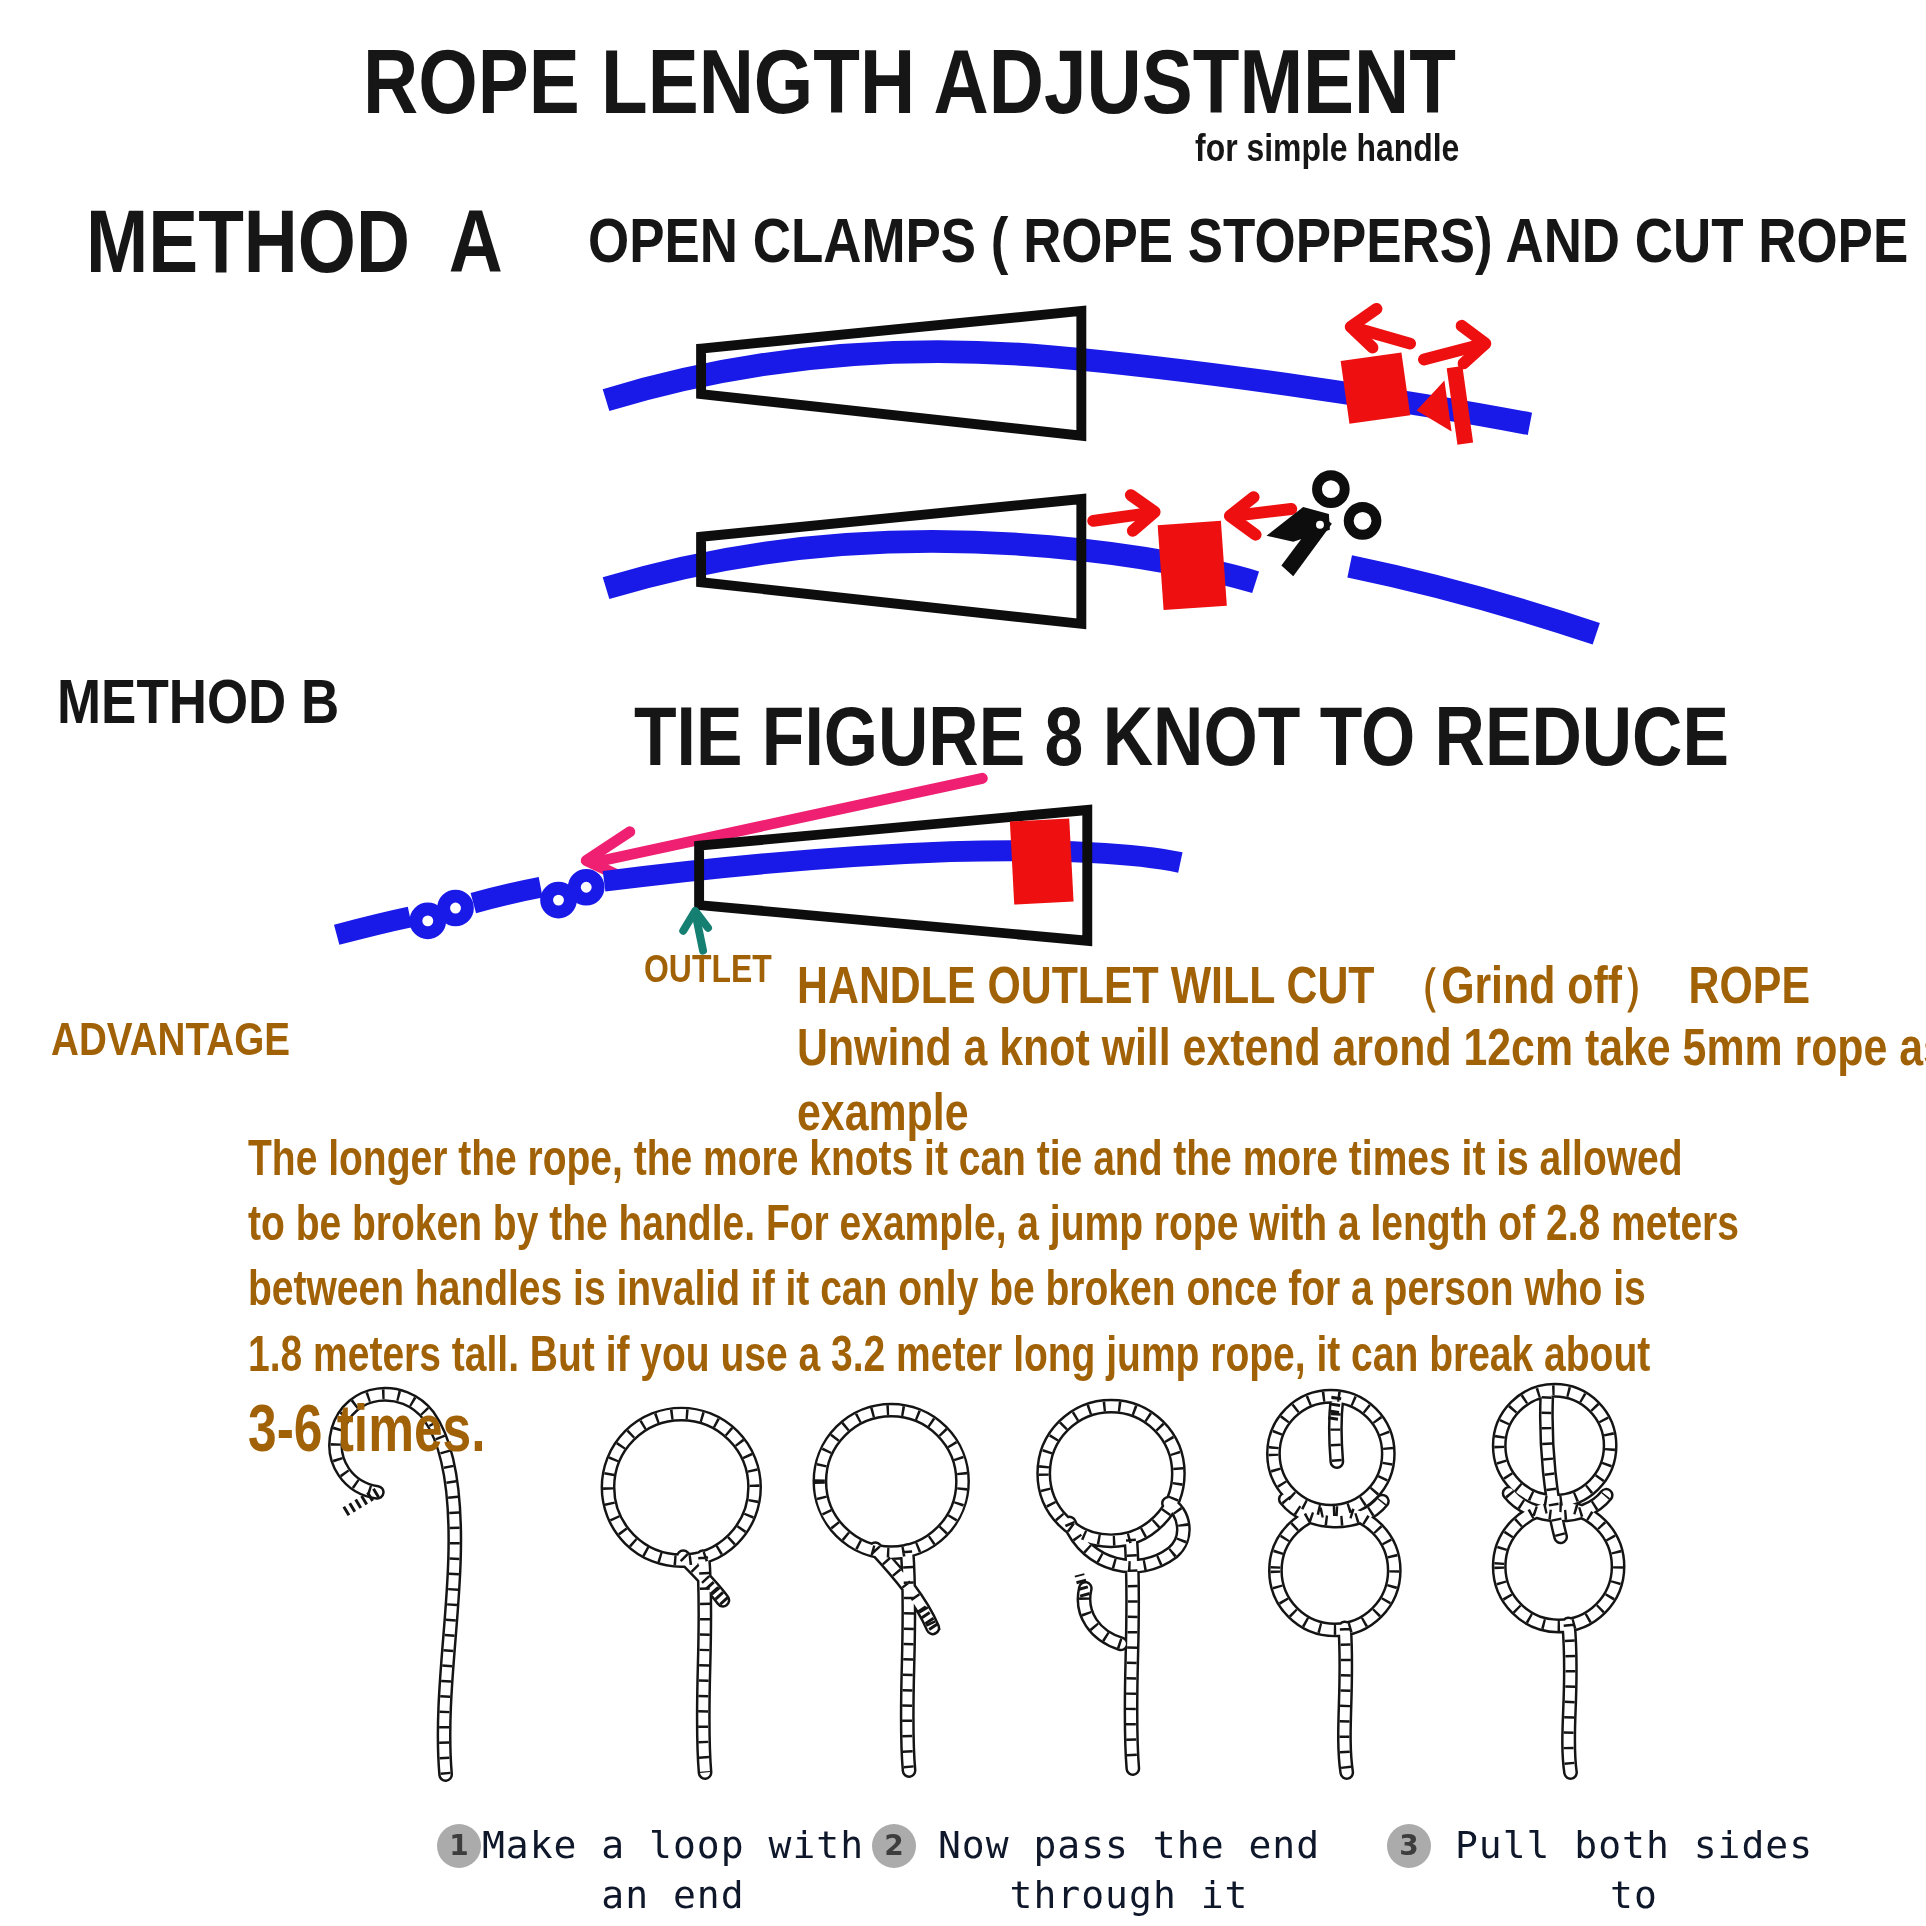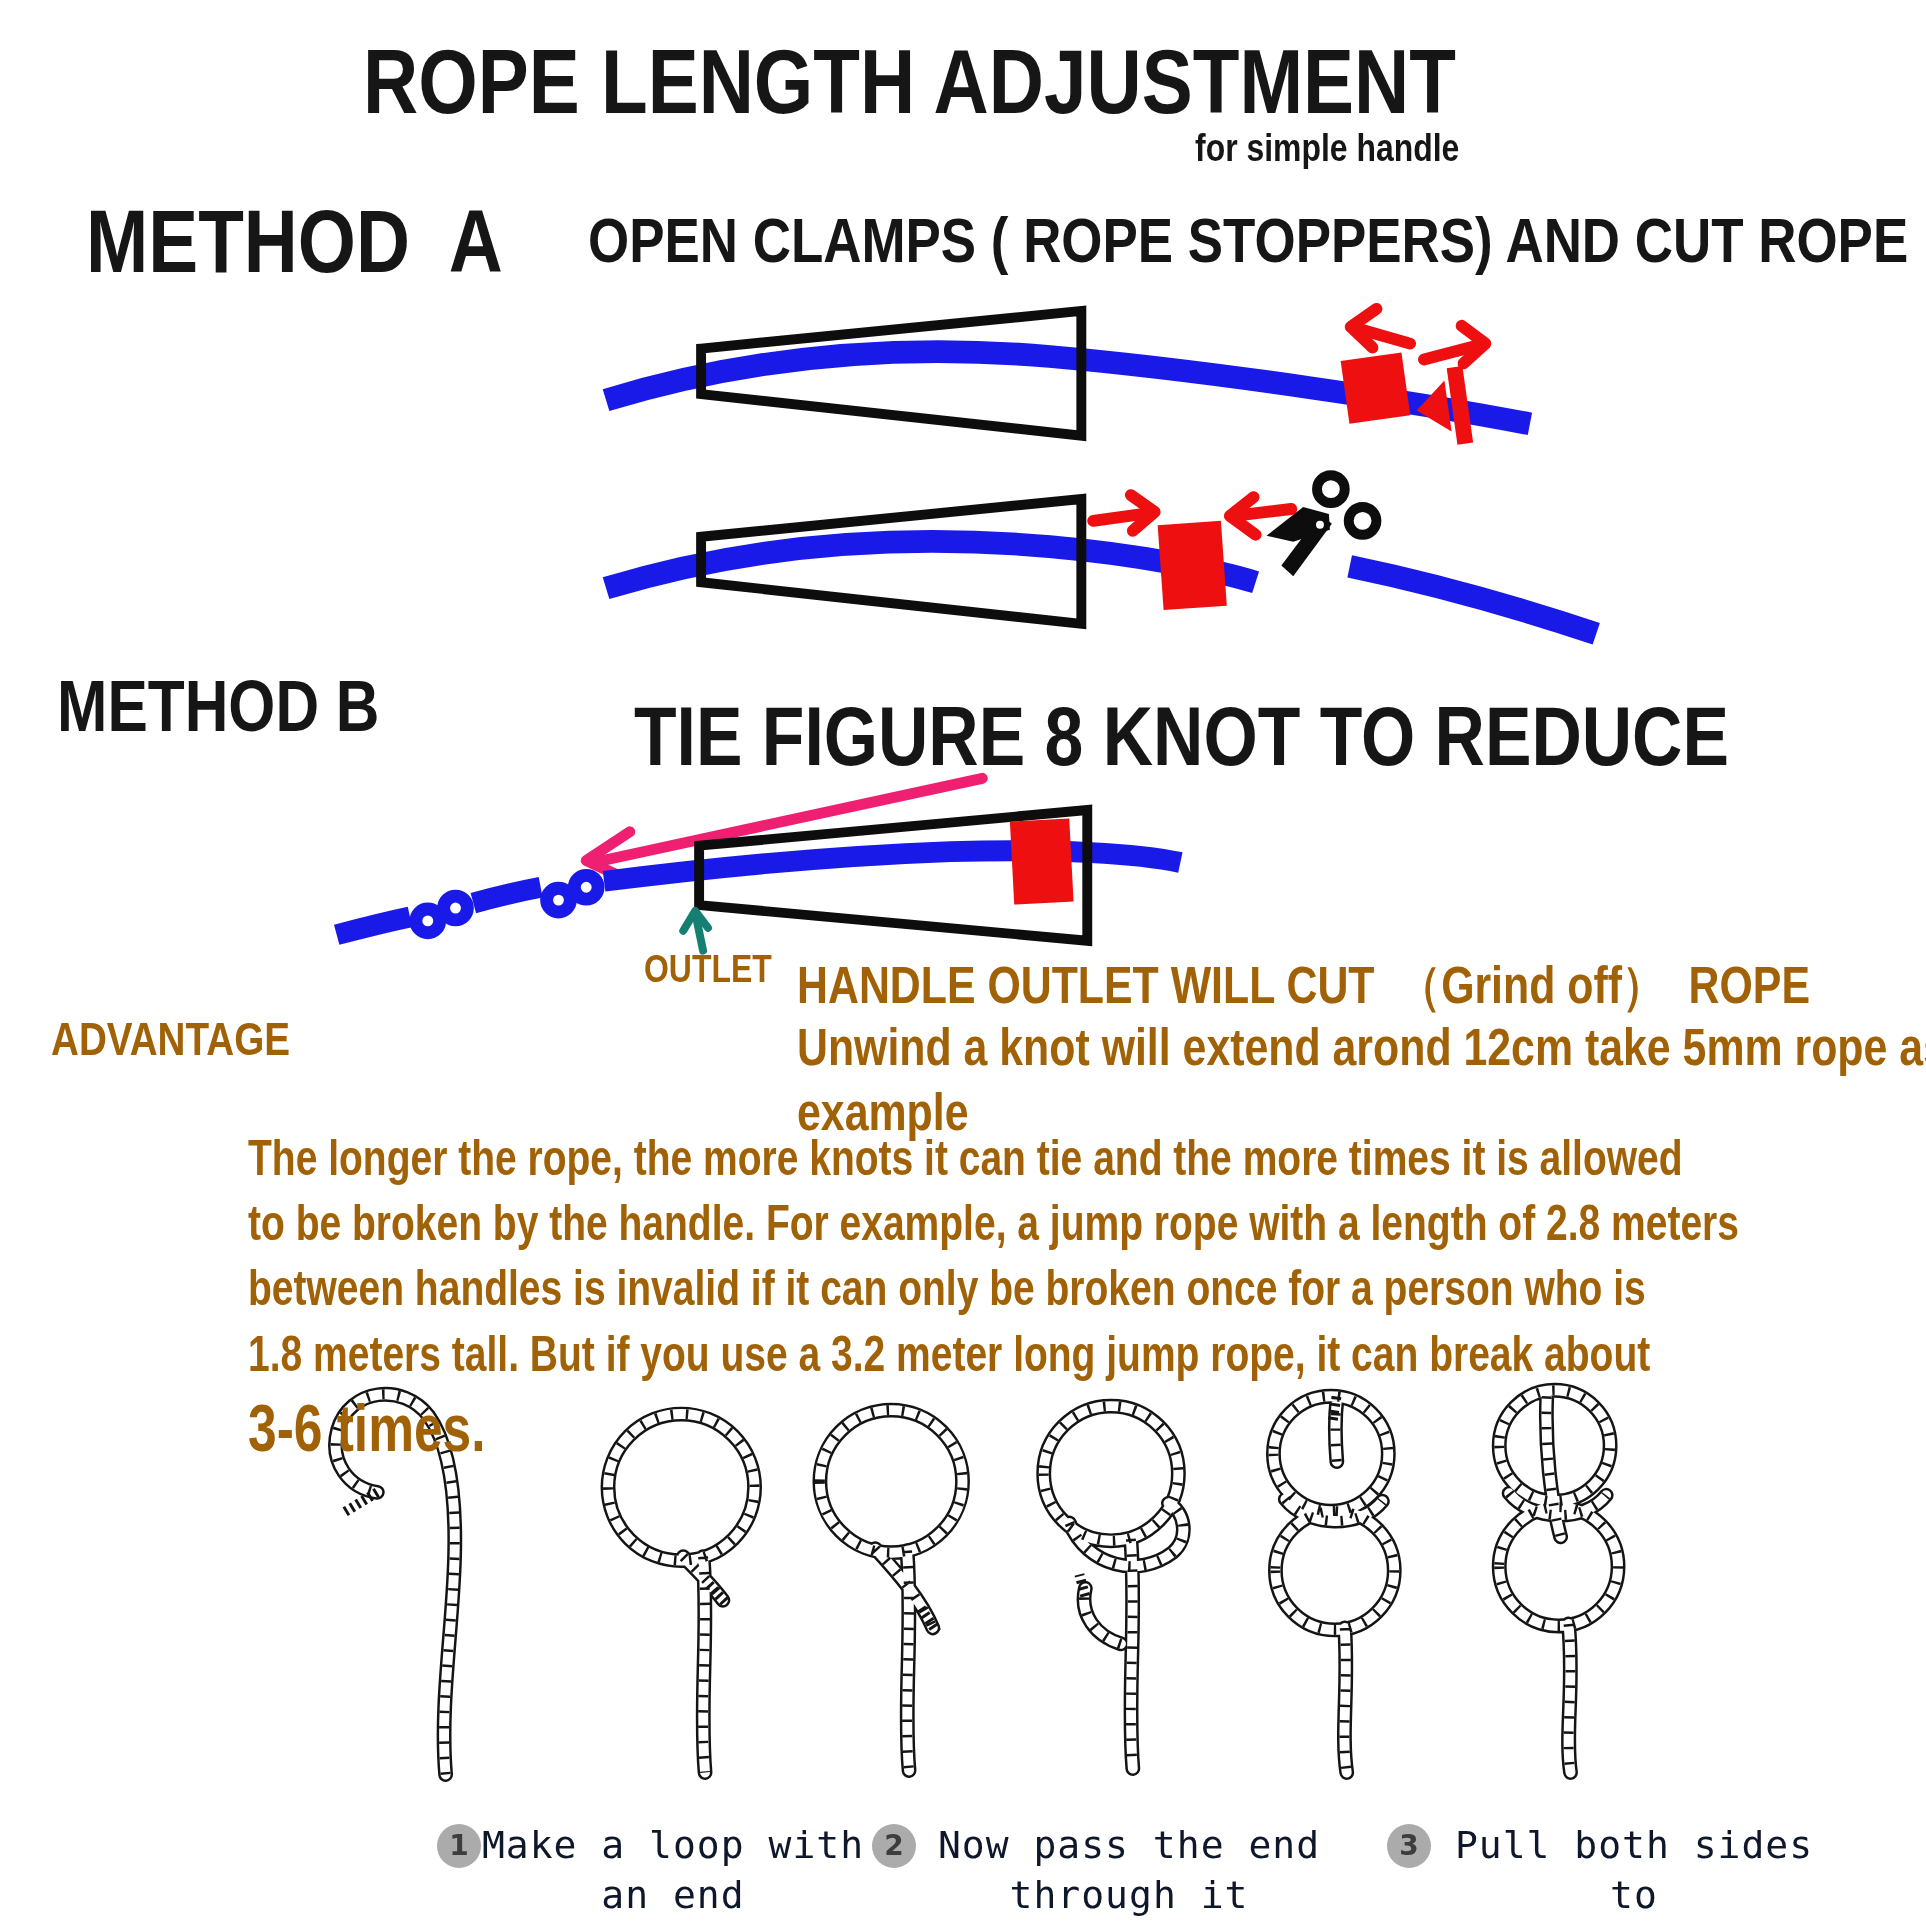--- a/index.html
+++ b/index.html
@@ -148,21 +148,21 @@
   </svg>
 
   <div class="abs blk bold" style="left:-54px;top:30px;width:1927px;text-align:center;font-size:91px;"><span class="cndc">ROPE LENGTH ADJUSTMENT</span></div>
 
   <div class="abs blk semib" style="left:1195px;top:127px;font-size:38px;"><span class="cnd">for simple handle</span></div>
 
   <div class="abs blk semib" style="left:74px;top:190px;font-size:89px;margin-left:12px;"><span class="cnd">METHOD  A</span></div>
 
   <div class="abs blk semib" style="left:588px;top:204px;font-size:63px;"><span class="cnd">OPEN CLAMPS ( ROPE STOPPERS) AND CUT ROPE</span></div>
 
-  <div class="abs blk semib" style="left:57px;top:665px;font-size:72px;"><span class="cnd">METHOD B</span></div>
+  <div class="abs blk semib" style="left:57px;top:665px;font-size:63px;"><span class="cnd">METHOD B</span></div>
 
   <div class="abs blk semib" style="left:634px;top:689px;font-size:83px;"><span class="cnd">TIE FIGURE 8 KNOT TO REDUCE</span></div>
 
   <div class="abs teal bold" style="left:644px;top:948px;font-size:38px;"><span class="cnd">OUTLET</span></div>
 
   <div class="abs teal bold" style="left:797px;top:952px;font-size:51px;"><span class="cnd">HANDLE OUTLET WILL CUT  （Grind off）  ROPE</span></div>
   <div class="abs teal bold" style="left:797px;top:1018px;font-size:51px;"><span class="cnd">Unwind a knot will extend arond 12cm take 5mm rope as</span></div>
   <div class="abs teal bold" style="left:797px;top:1083px;font-size:51px;"><span class="cnd">example</span></div>
 
   <div class="abs teal bold" style="left:51px;top:1012px;font-size:46px;"><span class="cnd">ADVANTAGE</span></div>

